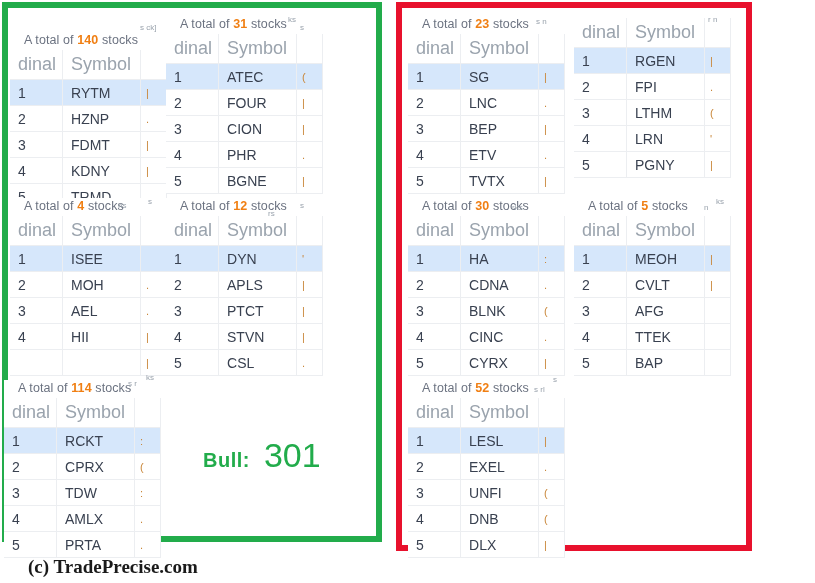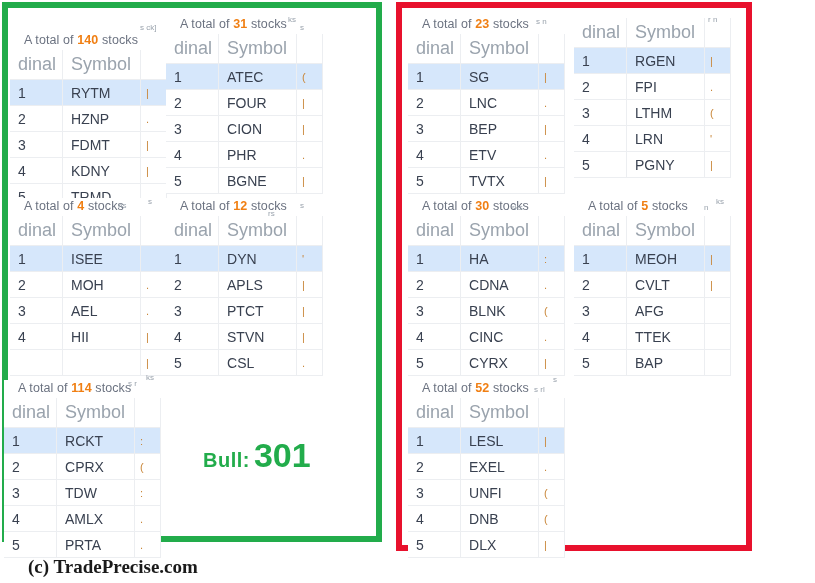--- a/index.html
+++ b/index.html
@@ -106,23 +106,23 @@
   .score{
     position:absolute;
     white-space:nowrap;
   }
   .score .word{
     font-weight:bold;
     font-size:20px;
     letter-spacing:.5px;
   }
   .score .val{
-    font-weight:bold;
+    font-weight:normal;
     font-size:34px;
-    margin-left:4px;
+    margin-left:14px;
   }
   #bull-score{ left:195px; top:428px; color:#22ac4b; }
   #bull-score .word,#bull-score .val{color:#22ac4b;}
 
   
   #footer{
     position:absolute;
     left:28px; top:556px;
     font-size:19px;
     font-weight:bold;

